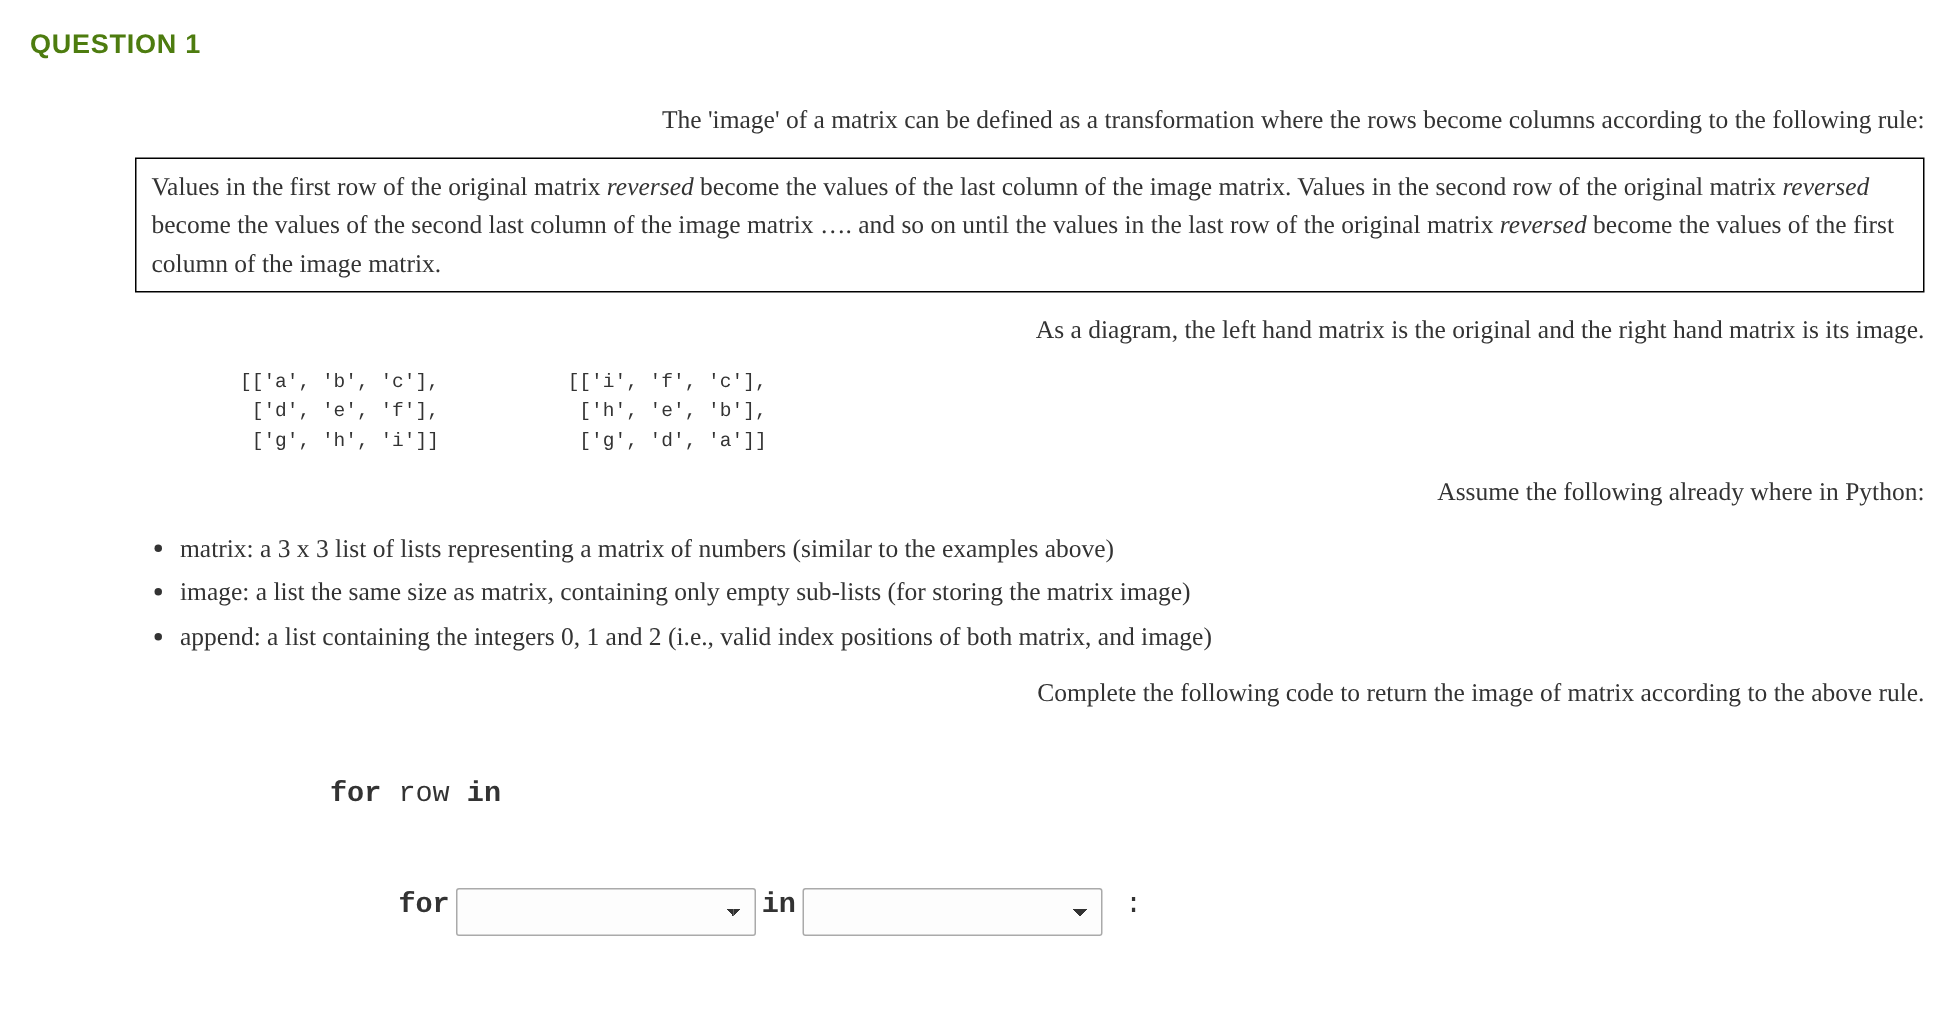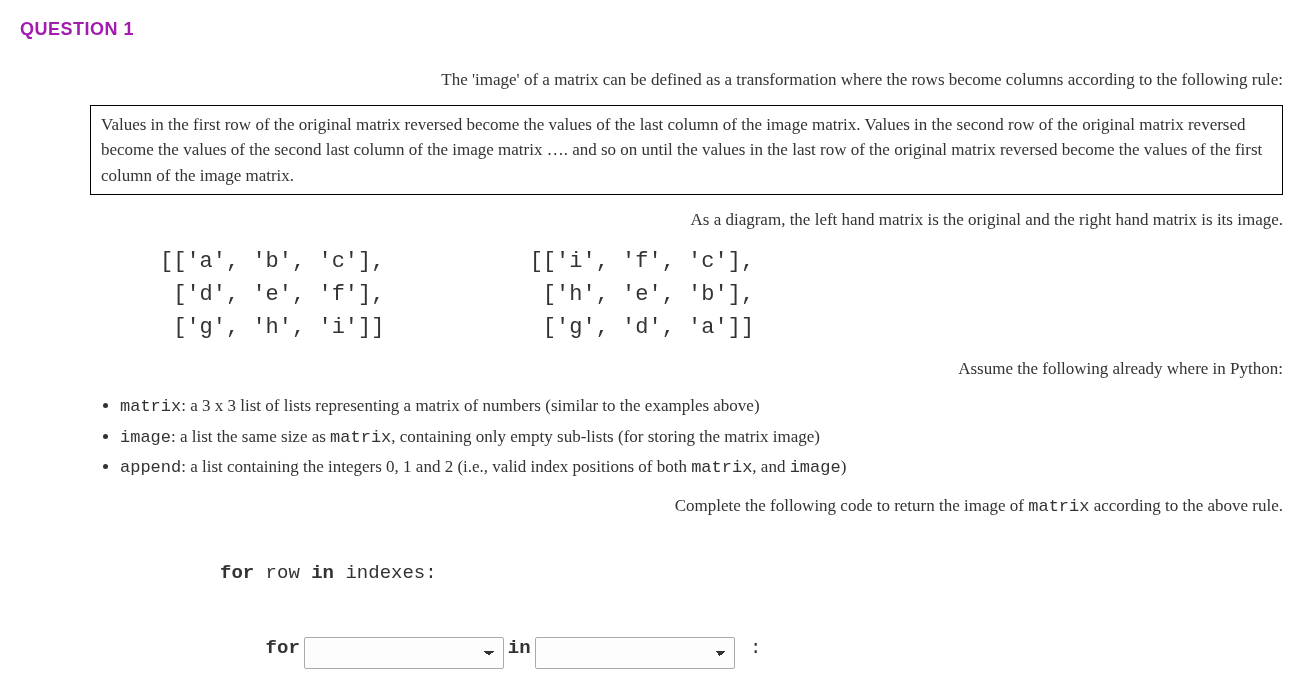--- a/index.html
+++ b/index.html
@@ -10,46 +10,46 @@
     font-size: 17px;
     line-height: 1.5;
     color: #333;
     background: #fff;
   }
   .qtitle {
     font-family: Arial, Helvetica, sans-serif;
     font-weight: bold;
     font-size: 18px;
     letter-spacing: 0.5px;
-    color: #a21caf;
+    color: #4d7c0f;
     margin-bottom: 24px;
   }
   .para { margin: 12px 0; text-align: right; }
   .boxed {
     border: 1px solid #000;
     padding: 6px 10px;
     margin: 10px 0 10px 70px;
   }
-  .ital { }
+  .ital { font-style: italic; }
   .monoblock {
     font-family: 'Courier New', Courier, monospace;
-    font-size: 22px;
+    font-size: 13px;
     white-space: pre;
     margin: 8px 0 8px 140px;
     line-height: 1.5;
   }
   ul.bullets {
     margin: 10px 0 10px 100px;
     padding: 0;
   }
   ul.bullets li {
     margin: 4px 0;
   }
   .codefont {
-    font-family: Liberation Mono, monospace;
+    font-family: Liberation Serif, serif;
   }
   .codeblock {
     font-family: 'Courier New', Courier, monospace;
     font-size: 19px;
     margin: 14px 0 0 200px;
     line-height: 2.1;
   }
   .codeline {
     display: flex;
     align-items: flex-end;
@@ -114,21 +114,20 @@
 
 <div class="para">
   <span>Complete the following code to return the image of </span><span class="codefont">matrix</span><span> according to the above rule.</span>
 </div>
 
 <div class="codeblock">
   <div class="codeline">
     <span class="tok bold">for </span>
       <span class="tok">row </span>
       <span class="tok bold">in </span>
-      <span class="tok">indexes:</span>
   </div>
   <div class="codeline">
     <span class="tok">    </span>
       <span class="tok bold">for</span>
     <select class="dd w1" value=""><option></option></select>
     <span class="tok bold">in</span>
     <select class="dd w2" value=""><option></option></select>
     <span class="tok"> :</span>
   </div>
 </div>

